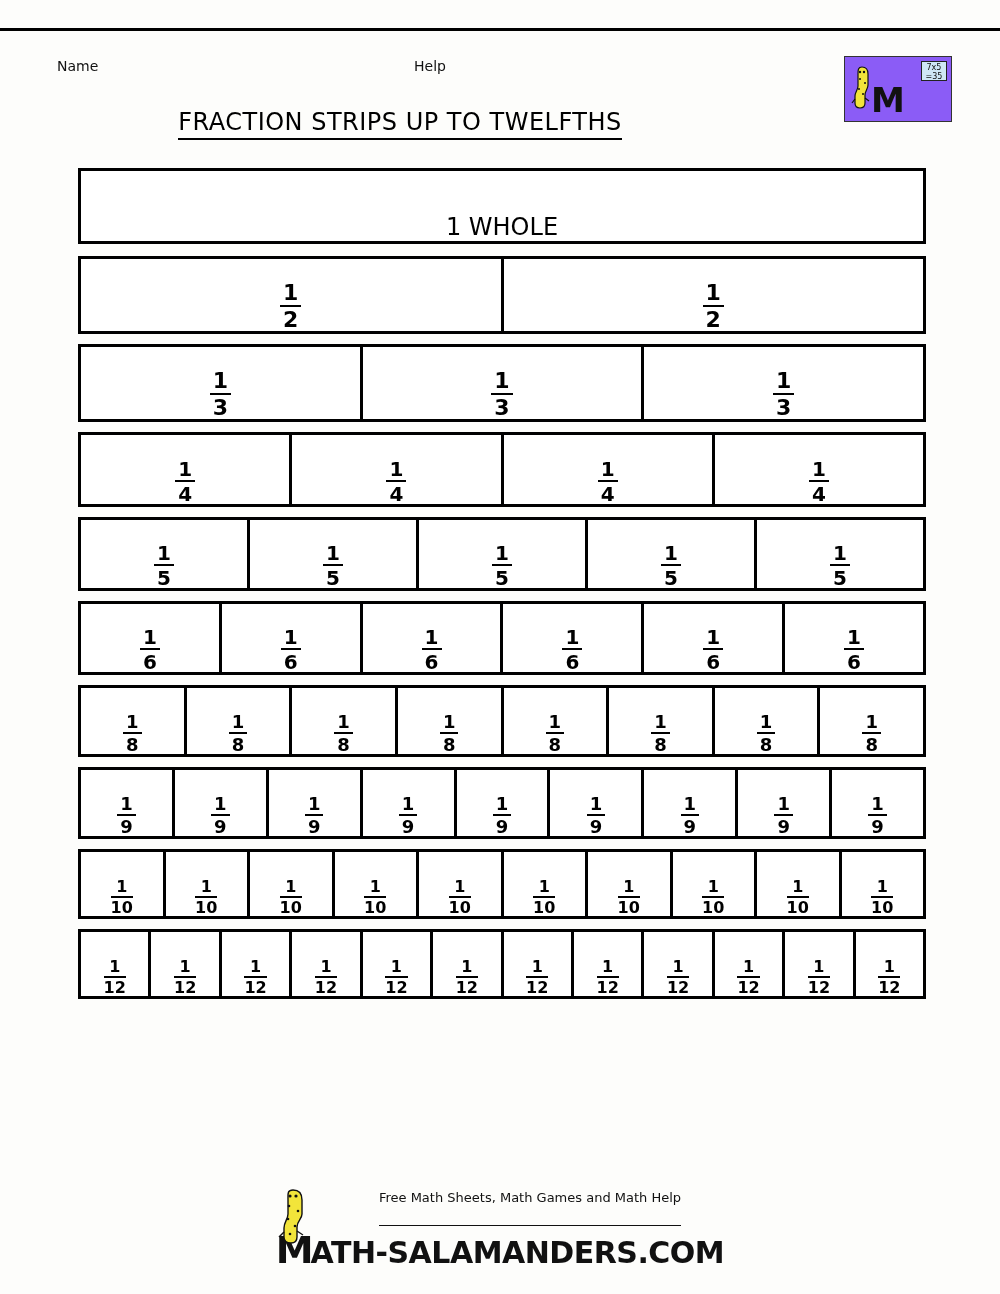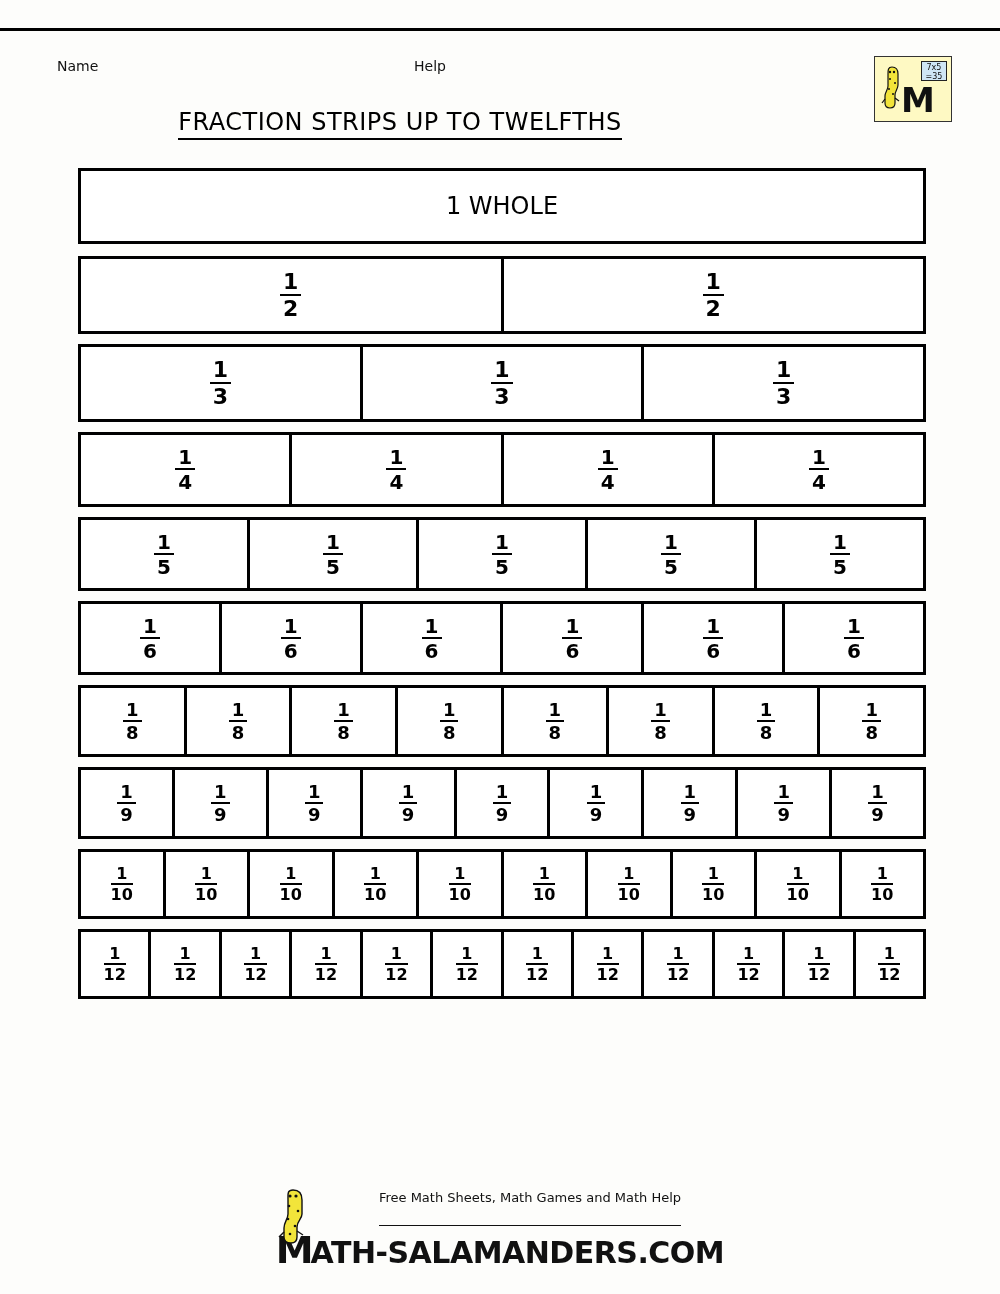--- a/index.html
+++ b/index.html
@@ -47,24 +47,24 @@
     position: absolute;
     left: 414px;
     top: 0;
     font-size: 14px;
     color: #111;
   }
   .logo-box {
     position: absolute;
     right: 48px;
     top: -2px;
-    width: 78px;
+    width: 108px;
     height: 66px;
     border: 1px solid #333;
-    background: #fef9c3;
+    background: #8b5cf6;
     box-sizing: border-box;
     overflow: hidden;
   }
   .logo-inner {
     position: relative;
     width: 100%;
     height: 100%;
   }
   .logo-card {
     position: absolute;
@@ -129,21 +129,21 @@
   }
   .strip.whole {
     height: 76px;
     margin-bottom: 12px;
   }
   .cell {
     flex: 1 1 0;
     border-right: 3px solid #000;
     box-sizing: border-box;
     display: flex;
-    align-items: center;
+    align-items: flex-end;
     justify-content: center;
     position: relative;
   }
   .cell:last-child {
     border-right: none;
   }
   .whole-label {
     font-size: 24px;
     color: #000;
   }

